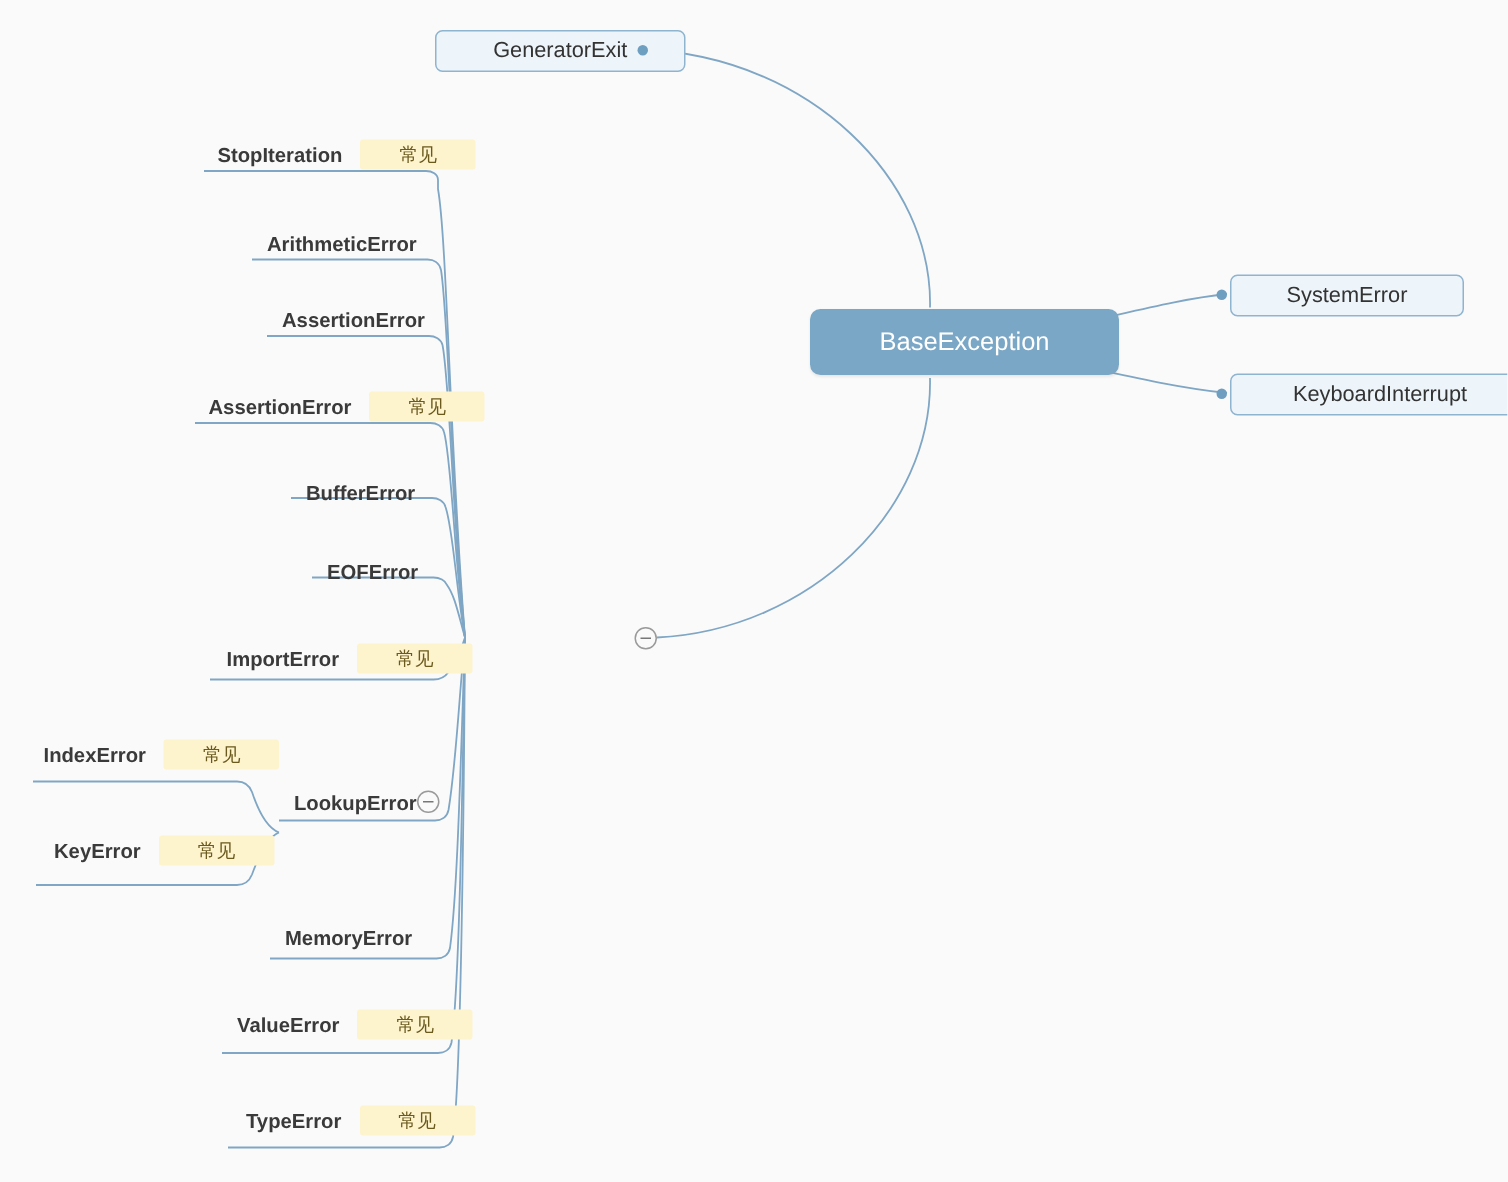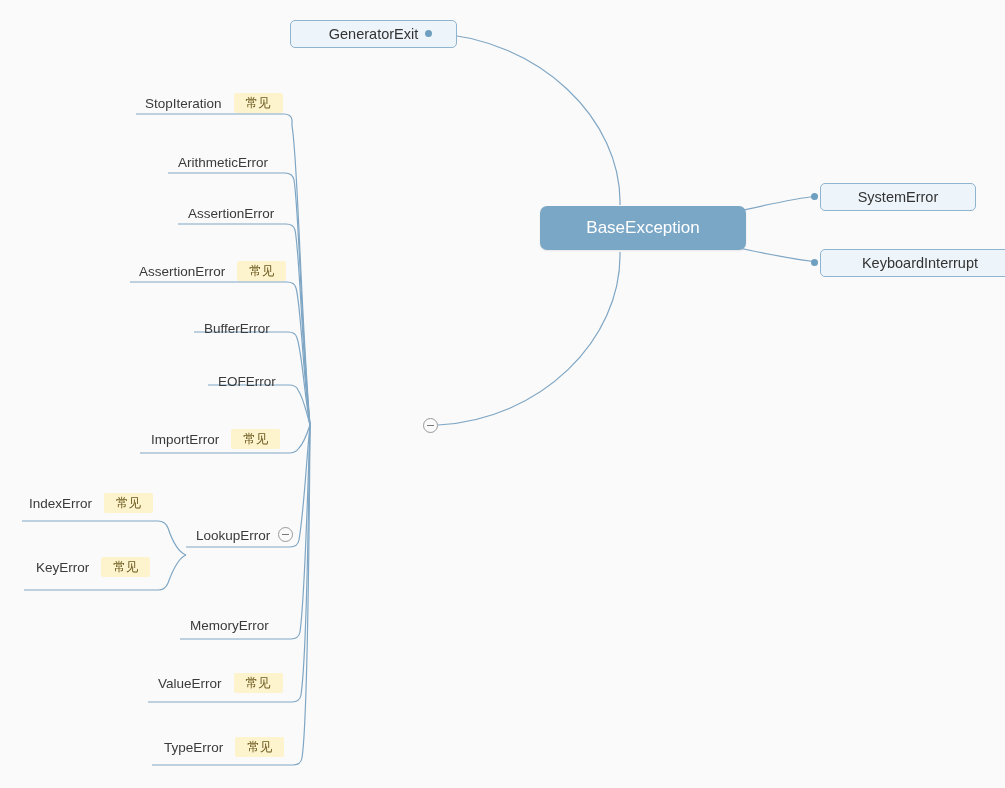--- a/index.html
+++ b/index.html
@@ -51,29 +51,29 @@
     color: #333333;
     justify-content: center;
   }
   
   .leaf-node {
     font-size: 13.5px;
     color: #3a3a3a;
     height: 22px;
     padding: 0 6px;
   }
-  .leaf-label { display: inline-block; }
+  .leaf-label { display: inline-block; font-weight: bold; }
   .badge {
     display: inline-block;
     background: #fdf3cd;
     color: #6b5a1e;
     font-size: 12.5px;
     line-height: 20px;
     height: 20px;
-    padding: 0 12px;
+    padding: 0 26px;
     margin-left: 12px;
     border-radius: 2px;
   }
   
   .dot {
     position: absolute;
     width: 7px;
     height: 7px;
     border-radius: 50%;
     background: #6f9fc0;

